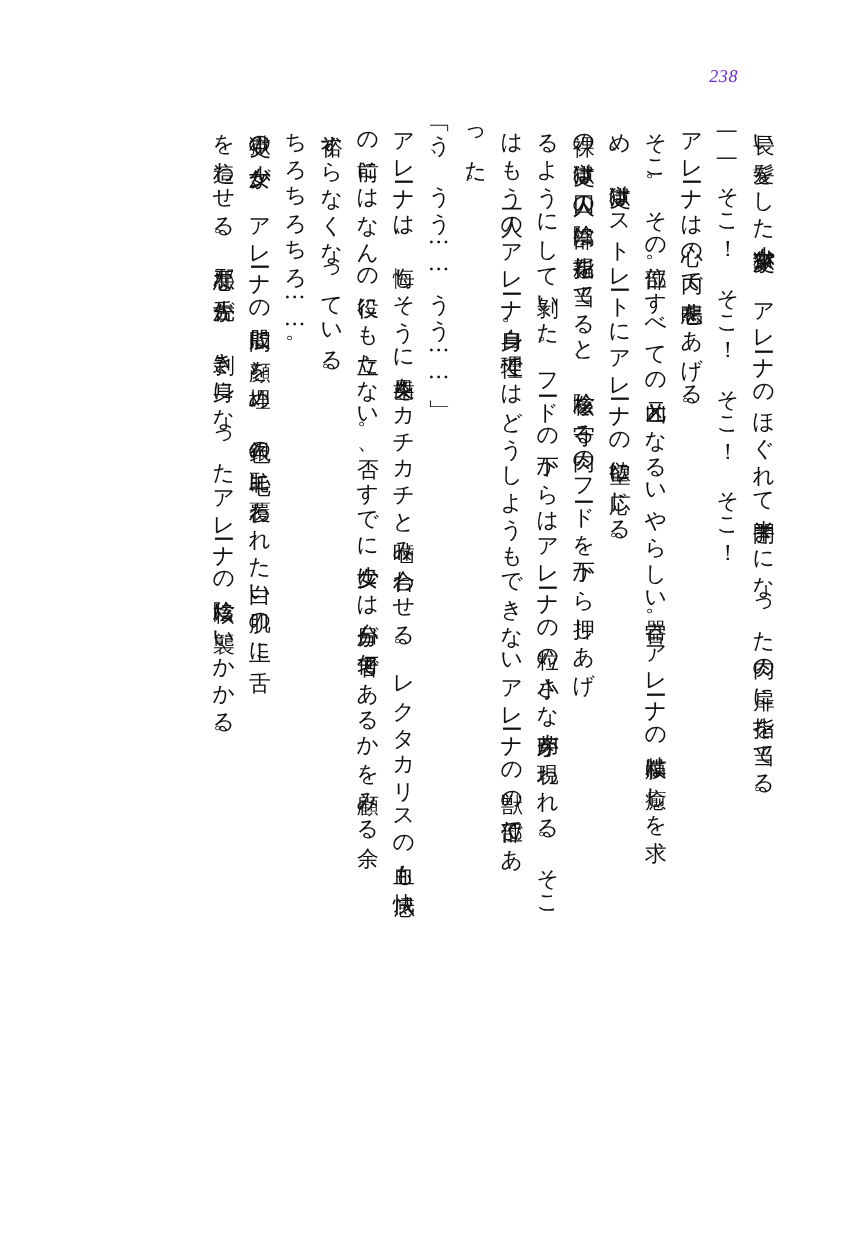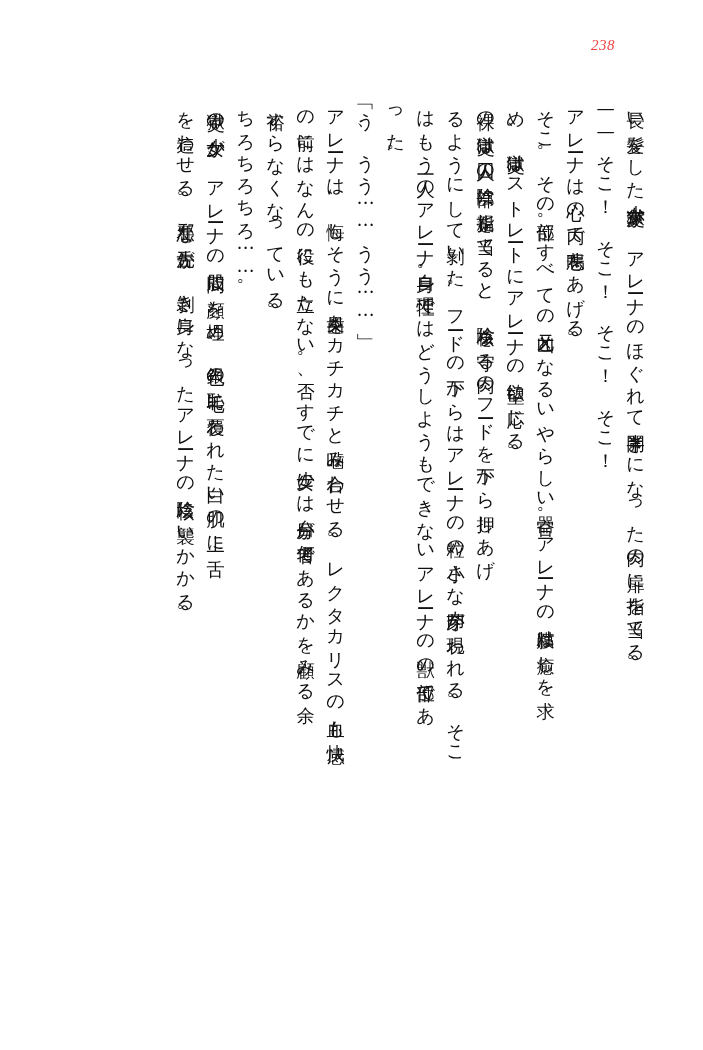--- a/index.html
+++ b/index.html
@@ -21,27 +21,27 @@
     top: 0;
     left: 0;
     width: 703px;
     height: 1050px;
     background: #ffffff;
   }
 
   
   .page-number {
     position: absolute;
-    top: 37px;
+    top: 56px;
     right: 88px;
     font-size: 15px;
     font-family: "Liberation Serif", "DejaVu Serif", serif;
     font-style: italic;
     letter-spacing: 0.5px;
-    color: #ef4444;
+    color: #6d28d9;
   }
 
   
   .body-text {
     position: absolute;
     top: 98px;
     left: 62px;
     width: 582px;
     height: 880px;
     display: flex;

